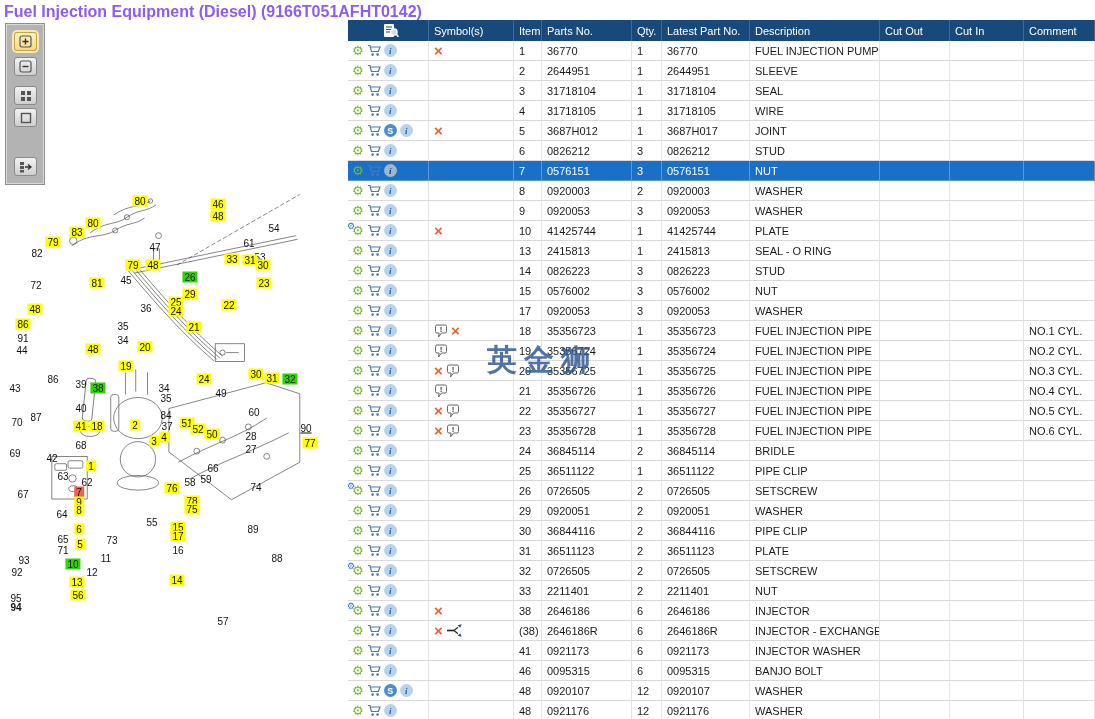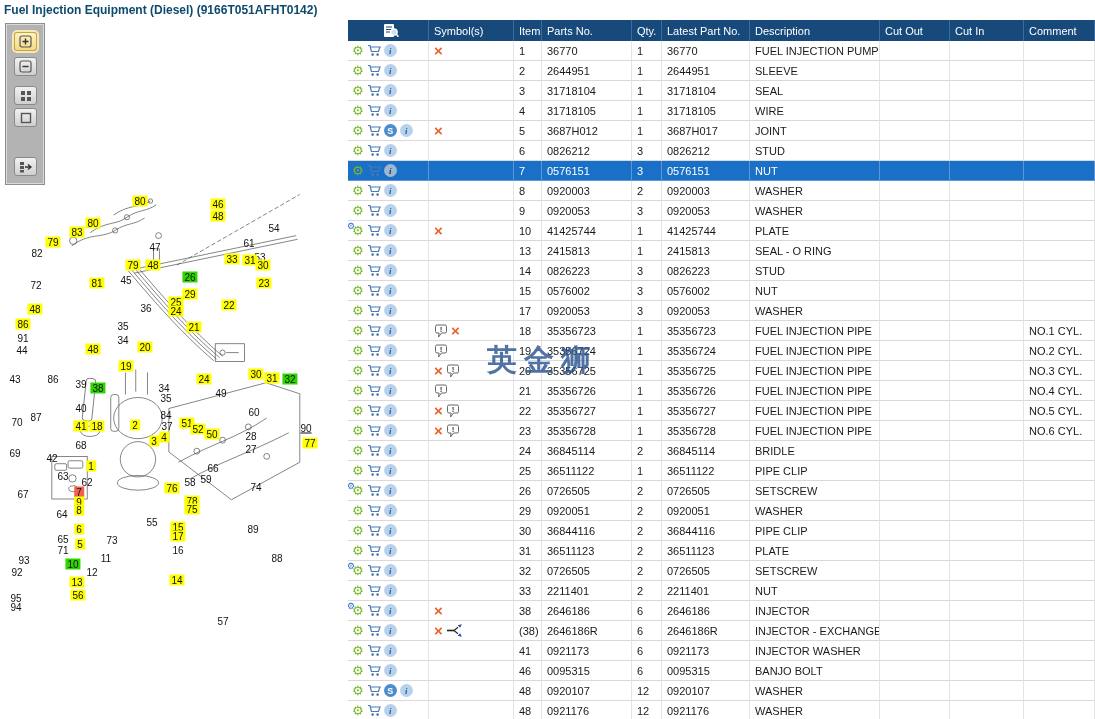--- a/index.html
+++ b/index.html
@@ -1,18 +1,18 @@
 <!DOCTYPE html>
 <html style="--header-bg: #17497B; --sel-bg: #1A6FC6; --callout-yellow: #FFFF00; --callout-green: #2FD500; --callout-red: #F0614D; --x-color: #E8622D; --gear-green: #76B82A;"><head>
 <meta charset="utf-8">
 <style>
   html,body{margin:0;padding:0;}
   body{width:1095px;height:719px;overflow:hidden;background:#fff;
        font-family:"Liberation Sans","DejaVu Sans",sans-serif;position:relative;}
-  .title{position:absolute;left:4px;top:3px;font-size:12px;font-weight:bold;color:#0c4a6e;}
+  .title{position:absolute;left:4px;top:3px;font-size:16px;font-weight:bold;color:#8b5cf6;}
   
   .toolbar{position:absolute;left:5px;top:23px;width:40px;height:162px;background:#b3b3b3;
            border:1px solid #8e8e8e;box-shadow:inset 0 0 0 1px #d9d9d9;box-sizing:border-box;}
   .tbtn{position:absolute;left:8px;width:23px;height:19px;background:linear-gradient(#f2f2f2,#cfcfcf);
         border:1px solid #8a8a8a;border-radius:3px;box-sizing:border-box;
         display:flex;align-items:center;justify-content:center;}
   .tbtn.active{background:linear-gradient(#fff3c2,#f5d98a);border-color:#c9a33c;box-shadow:0 0 0 2px #f7e9b5;}
   .tbtn svg{display:block;}
   
   .diagram{position:absolute;left:0;top:190px;width:348px;height:529px;}
@@ -155,21 +155,21 @@
       <span class="co p" style="left: 249px; top: 53px;">61</span>
       <span class="co y" style="left: 232px; top: 69px;">33</span>
       <span class="co y" style="left: 250px; top: 70px;">31</span>
       <span class="co y" style="left: 263px; top: 75px;">30</span>
       <span class="co g" style="left: 190px; top: 87px;">26</span>
       <span class="co y" style="left: 264px; top: 93px;">23</span>
       <span class="co y" style="left: 190px; top: 104px;">29</span>
       <span class="co y" style="left: 229px; top: 115px;">22</span>
       <span class="co y" style="left: 194px; top: 137px;">21</span>
       <span class="co y" style="left: 126px; top: 176px;">19</span>
-      <span class="co p" style="left: 15px; top: 189px;">43</span>
+      <span class="co p" style="left: 15px; top: 198px;">43</span>
       <span class="co p" style="left: 53px; top: 189px;">86</span>
       <span class="co p" style="left: 81px; top: 194px;">39</span>
       <span class="co g" style="left: 98px; top: 198px;">38</span>
       <span class="co p" style="left: 164px; top: 198px;">34</span>
       <span class="co p" style="left: 166px; top: 208px;">35</span>
       <span class="co p" style="left: 81px; top: 218px;">40</span>
       <span class="co p" style="left: 36px; top: 227px;">87</span>
       <span class="co p" style="left: 52px; top: 228px; margin-top: 40px;">42</span>
       <span class="co p" style="left: 166px; top: 225px;">84</span>
       <span class="co p" style="left: 17px; top: 232px;">70</span>
@@ -223,21 +223,21 @@
       <span class="co p" style="left: 112px; top: 350px;">73</span>
       <span class="co p" style="left: 63px; top: 360px;">71</span>
       <span class="co p" style="left: 90px; top: 368px; margin-left: 16px;">11</span>
       <span class="co g" style="left: 73px; top: 374px;">10</span>
       <span class="co p" style="left: 92px; top: 382px;">12</span>
       <span class="co y" style="left: 77px; top: 392px;">13</span>
       <span class="co y" style="left: 78px; top: 405px;">56</span>
       <span class="co p" style="left: 24px; top: 370px;">93</span>
       <span class="co p" style="left: 17px; top: 382px;">92</span>
       <span class="co p" style="left: 16px; top: 408px;">95</span>
-      <span class="co p" style="left: 16px; top: 417px;">94</span>
+      <span class="co p" style="left: 16px; top: 417px; font-weight: bold;">94</span>
     </div>
 </div>
 
 <div class="watermark">英金狮</div>
 
 <div class="table">
   <div class="thead" id="table-head">
       <div class="cell">
         <svg class="hdr-ico" width="16" height="15" viewBox="0 0 16 15">
           <rect x="1" y="1" width="10" height="13" rx="1" fill="#fff"></rect>

